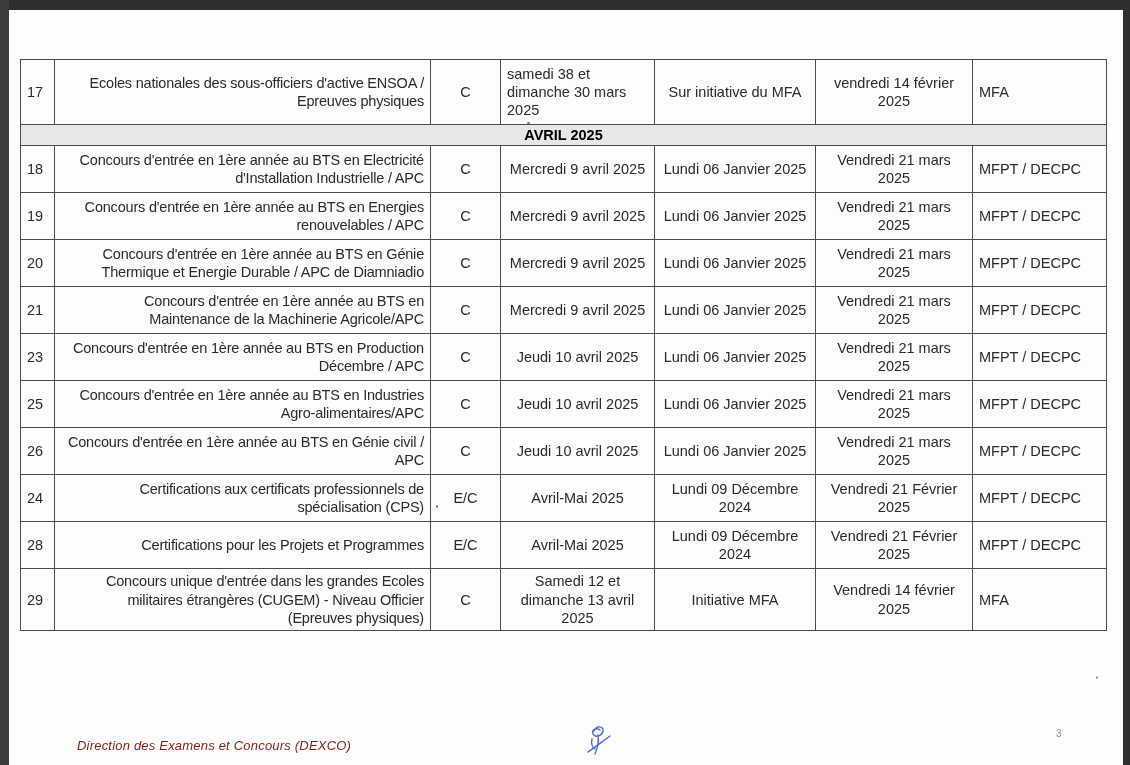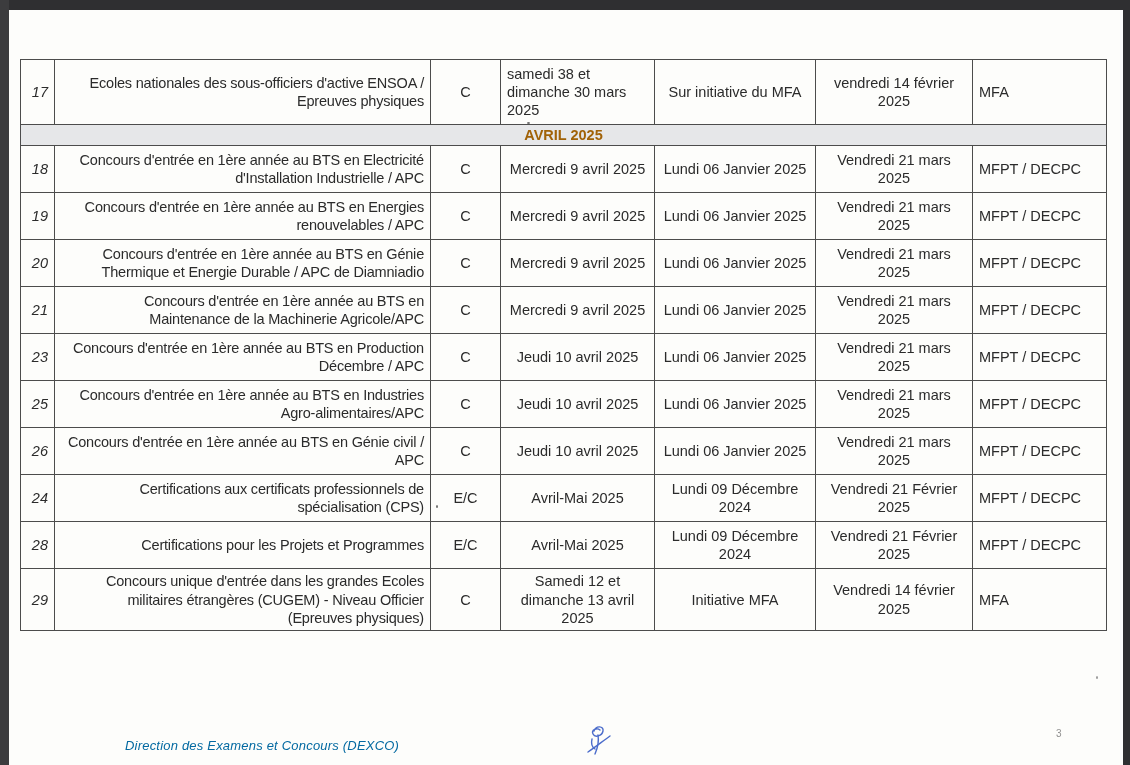--- a/index.html
+++ b/index.html
@@ -20,36 +20,36 @@
   table.calendar{
     position:absolute;left:20px;top:59px;width:1086px;
     border-collapse:collapse;table-layout:fixed;
   }
   table.calendar td{
     border:1px solid #4c4c4c;
     font-size:14.5px;line-height:1.26;
     vertical-align:middle;padding:3px 6px;
     overflow:hidden;
   }
-  td.col-num{text-align:right;padding:3px 2px;font-style:italic;}
+  td.col-num{text-align:left;padding:3px 2px;}
   td.col-desc{text-align:right;letter-spacing:-0.2px;}
   td.col-type,td.col-date,td.col-open,td.col-close{text-align:center;padding:3px 4px;}
   td.col-org{text-align:left;}
   tr.data-row td{height:40px;}
   tbody tr:first-child td{height:58px;}
   tbody tr:first-child td.col-date{text-align:left;}
   tr.section-row td{
     height:14px;padding:1px 2px;background:#e6e7e9;
-    font-weight:bold;text-align:center;font-size:14.5px;color:#a16207;
+    font-weight:bold;text-align:center;font-size:14.5px;color:#000000;
   }
 
   
   .doc-footer{
     position:absolute;left:77px;top:738px;
-    font-style:italic;font-size:13px;color:#0369a1;letter-spacing:0.2px;margin-left:48px;
+    font-style:italic;font-size:13px;color:#7f1d1d;letter-spacing:0.2px;
   }
   .signature{position:absolute;left:576px;top:722px;}
   .page-mark{position:absolute;left:1056px;top:728px;font-size:10px;color:#909090;}
 
   
   .speck{position:absolute;background:#6f6f6f;border-radius:50%;}
   .speck-a{left:527px;top:122px;width:3px;height:2px;}
   .speck-b{left:436px;top:505px;width:2px;height:3px;}
   .speck-c{left:1096px;top:676px;width:2px;height:3px;background:#9a9a9a;}
 </style>

